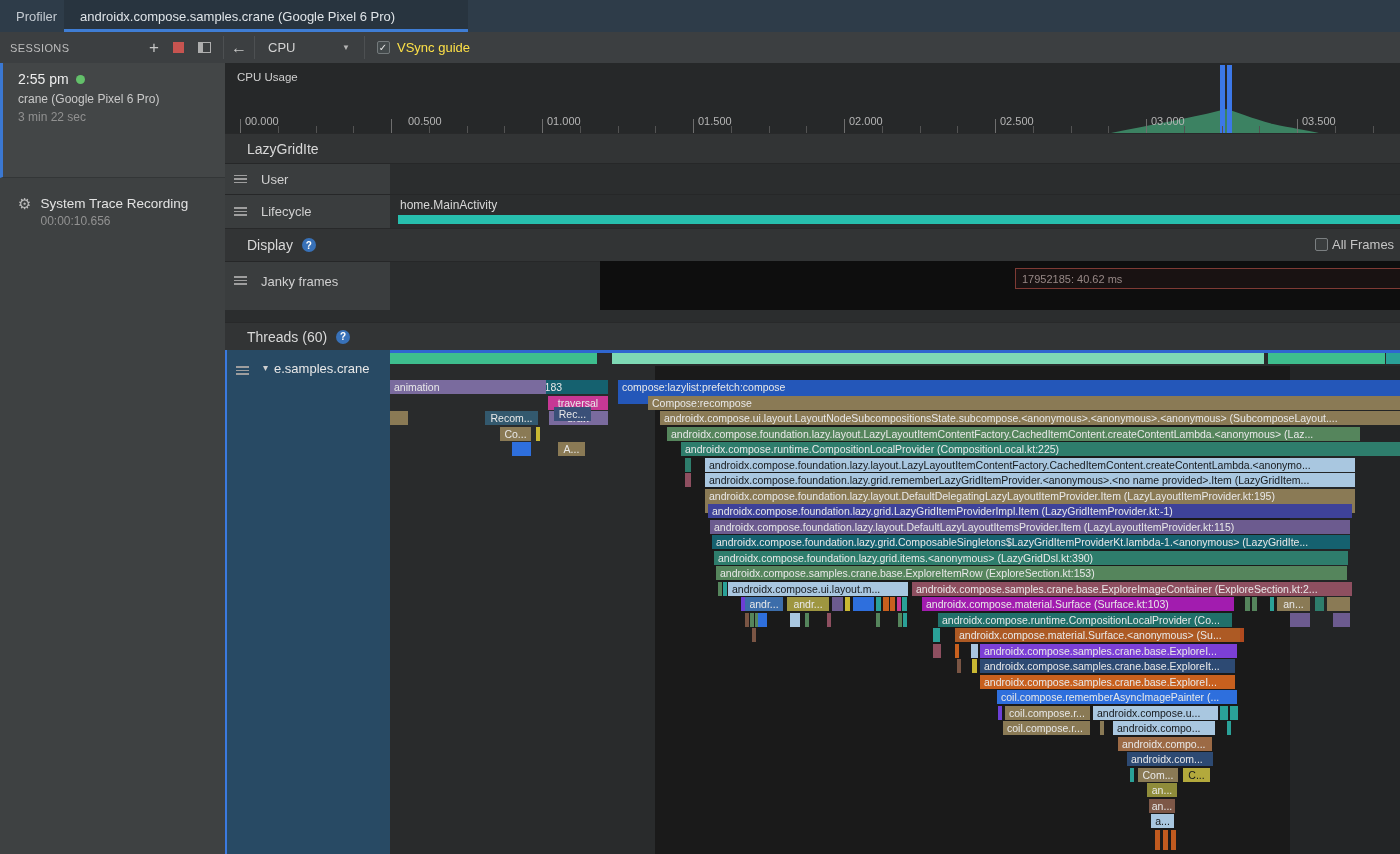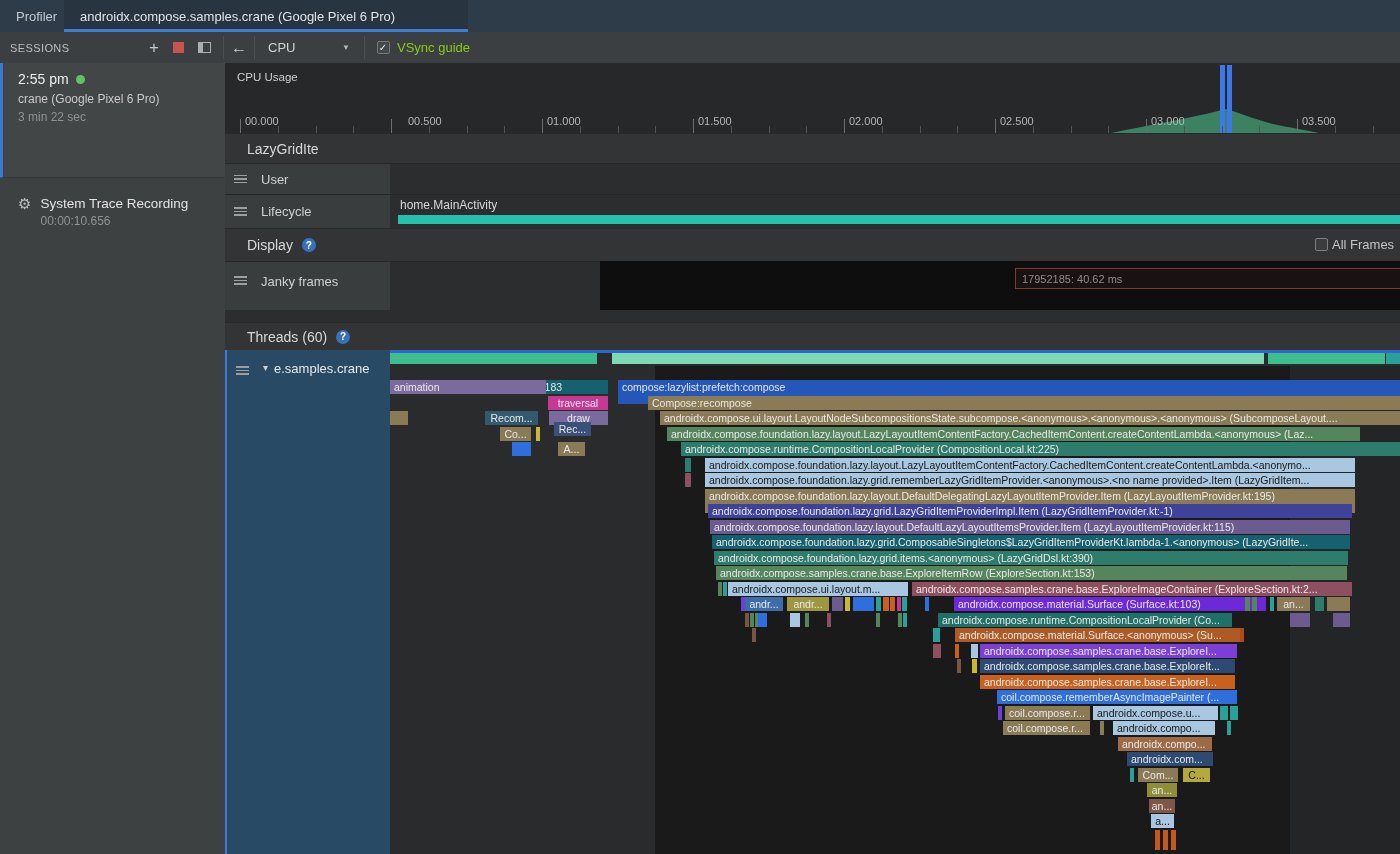--- a/index.html
+++ b/index.html
@@ -26,21 +26,21 @@
   #pane-btn { left:193px; width:22px; }
   #pane-glyph { width:13px; height:11px; border:1px solid #aeaeae; position:relative; }
   #pane-glyph::before { content:""; position:absolute; left:0; top:0; width:4px; height:9px; background:#aeaeae; }
   .tb-divider { position:absolute; top:4px; width:1px; height:23px; background:#4d5052; }
   #back-btn { left:228px; width:22px; color:#c7c7c7; font-size:16px; }
   #cpu-select { left:258px; width:100px; color:#d2d2d2; font-size:13px; justify-content:flex-start; padding-left:10px; }
   #cpu-caret { position:absolute; left:342px; top:0; height:31px; display:flex; align-items:center; color:#b5b5b5; font-size:8px; }
   #vsync-box { left:376px; width:14px; }
   #vsync-check { width:13px; height:13px; background:#43494b; border:1px solid #747a7c; border-radius:2px;
     color:#e8e8e8; font-size:10px; line-height:11px; text-align:center; }
-  #vsync-label { position:absolute; left:397px; top:0; height:31px; display:flex; align-items:center; color:#84cc16; font-size:13px; }
+  #vsync-label { position:absolute; left:397px; top:0; height:31px; display:flex; align-items:center; color:#fde047; font-size:13px; }
 
   
   #sessions-panel { left:0; top:63px; width:225px; height:791px; background:#3e4142; }
   #session-card { position:absolute; left:0; top:0; width:225px; height:115px; background:#434647;
     border-left:3px solid #3b78d2; border-bottom:1px solid #333637; padding:8px 0 0 15px; }
   #session-time { color:#eeeeee; font-size:14px; font-weight:normal; display:flex; align-items:center; gap:7px; }
   #live-dot { width:9px; height:9px; border-radius:50%; background:#63c06a; display:inline-block; }
   #session-device { color:#c9c9c9; font-size:12px; margin-top:5px; }
   #session-duration { color:#919191; font-size:12px; margin-top:4px; }
   #recording-row { position:absolute; left:0; top:133px; width:225px; padding-left:18px; display:flex; gap:9px; }
@@ -289,21 +289,21 @@
       <div class="fbox" style="left: 618px; top: 380px; width: 782px; height: 24px; background: rgb(36, 87, 185); color: rgb(232, 232, 232);">compose:lazylist:prefetch:compose</div>
       <div class="fbox" style="left: 390px; top: 380px; width: 156px; height: 14px; background: rgb(122, 107, 158); color: rgb(232, 232, 232);">animation</div>
       <div class="fbox" style="left: 548px; top: 395.5px; width: 60px; height: 14px; background: rgb(199, 56, 149); color: rgb(232, 232, 232); text-align: center; padding-left: 0px;">traversal</div>
       <div class="fbox" style="left: 648px; top: 395.5px; width: 752px; height: 14px; background: rgb(138, 122, 85); color: rgb(232, 232, 232);">Compose:recompose</div>
       <div class="fbox" style="left: 390px; top: 411px; width: 18px; height: 14px; background: rgb(138, 122, 85);"></div>
       <div class="fbox" style="left: 485px; top: 411px; width: 53px; height: 14px; background: rgb(51, 89, 110); color: rgb(232, 232, 232); text-align: center; padding-left: 0px;">Recom...</div>
       <div class="fbox" style="left: 549px; top: 411px; width: 59px; height: 14px; background: rgb(122, 107, 158); color: rgb(232, 232, 232); text-align: center; padding-left: 0px;">draw</div>
       <div class="fbox" style="left: 660px; top: 411px; width: 740px; height: 14px; background: rgb(138, 122, 85); color: rgb(232, 232, 232);">androidx.compose.ui.layout.LayoutNodeSubcompositionsState.subcompose.&lt;anonymous&gt;.&lt;anonymous&gt;.&lt;anonymous&gt; (SubcomposeLayout....</div>
       <div class="fbox" style="left: 500px; top: 426.5px; width: 31px; height: 14px; background: rgb(138, 122, 85); color: rgb(232, 232, 232); text-align: center; padding-left: 0px;">Co...</div>
       <div class="fbox" style="left: 536px; top: 426.5px; width: 3px; height: 14px; background: rgb(201, 184, 50);"></div>
-      <div class="fbox" style="left: 554px; top: 422px; width: 37px; height: 14px; background: rgb(58, 80, 120); color: rgb(232, 232, 232); text-align: center; padding-left: 0px;">Rec...</div>
+      <div class="fbox" style="left: 554px; top: 407px; width: 37px; height: 14px; background: rgb(58, 80, 120); color: rgb(232, 232, 232); text-align: center; padding-left: 0px;">Rec...</div>
       <div class="fbox" style="left: 667px; top: 426.5px; width: 693px; height: 14px; background: rgb(85, 133, 92); color: rgb(232, 232, 232);">androidx.compose.foundation.lazy.layout.LazyLayoutItemContentFactory.CachedItemContent.createContentLambda.&lt;anonymous&gt; (Laz...</div>
       <div class="fbox" style="left: 512px; top: 442px; width: 19px; height: 14px; background: rgb(46, 111, 221);"></div>
       <div class="fbox" style="left: 558px; top: 442px; width: 27px; height: 14px; background: rgb(138, 122, 85); color: rgb(232, 232, 232); text-align: center; padding-left: 0px;">A...</div>
       <div class="fbox" style="left: 681px; top: 442px; width: 719px; height: 14px; background: rgb(46, 125, 108); color: rgb(232, 232, 232);">androidx.compose.runtime.CompositionLocalProvider (CompositionLocal.kt:225)</div>
       <div class="fbox" style="left: 685px; top: 457.5px; width: 6px; height: 14px; background: rgb(46, 125, 108);"></div>
       <div class="fbox" style="left: 705px; top: 457.5px; width: 650px; height: 14px; background: rgb(169, 199, 224); color: rgb(22, 25, 28);">androidx.compose.foundation.lazy.layout.LazyLayoutItemContentFactory.CachedItemContent.createContentLambda.&lt;anonymo...</div>
       <div class="fbox" style="left: 685px; top: 473px; width: 6px; height: 14px; background: rgb(142, 79, 96);"></div>
       <div class="fbox" style="left: 705px; top: 473px; width: 650px; height: 14px; background: rgb(169, 199, 224); color: rgb(22, 25, 28);">androidx.compose.foundation.lazy.grid.rememberLazyGridItemProvider.&lt;anonymous&gt;.&lt;no name provided&gt;.Item (LazyGridItem...</div>
       <div class="fbox" style="left: 705px; top: 488.5px; width: 650px; height: 24px; background: rgb(138, 122, 85); color: rgb(232, 232, 232);">androidx.compose.foundation.lazy.layout.DefaultDelegatingLazyLayoutItemProvider.Item (LazyLayoutItemProvider.kt:195)</div>
       <div class="fbox" style="left: 708px; top: 504px; width: 644px; height: 14px; background: rgb(62, 66, 153); color: rgb(232, 232, 232);">androidx.compose.foundation.lazy.grid.LazyGridItemProviderImpl.Item (LazyGridItemProvider.kt:-1)</div>
@@ -320,21 +320,21 @@
       <div class="fbox" style="left: 787px; top: 597px; width: 42px; height: 14px; background: rgb(158, 150, 64); color: rgb(232, 232, 232); text-align: center; padding-left: 0px;">andr...</div>
       <div class="fbox" style="left: 832px; top: 597px; width: 11px; height: 14px; background: rgb(108, 91, 143);"></div>
       <div class="fbox" style="left: 845px; top: 597px; width: 5px; height: 14px; background: rgb(201, 184, 50);"></div>
       <div class="fbox" style="left: 853px; top: 597px; width: 21px; height: 14px; background: rgb(46, 111, 221);"></div>
       <div class="fbox" style="left: 876px; top: 597px; width: 5px; height: 14px; background: rgb(42, 161, 152);"></div>
       <div class="fbox" style="left: 883px; top: 597px; width: 6px; height: 14px; background: rgb(200, 96, 30);"></div>
       <div class="fbox" style="left: 890px; top: 597px; width: 5px; height: 14px; background: rgb(200, 96, 30);"></div>
       <div class="fbox" style="left: 897px; top: 597px; width: 3px; height: 14px; background: rgb(199, 56, 149);"></div>
       <div class="fbox" style="left: 902px; top: 597px; width: 5px; height: 14px; background: rgb(42, 161, 152);"></div>
       <div class="fbox" style="left: 925px; top: 597px; width: 4px; height: 14px; background: rgb(46, 111, 221);"></div>
-      <div class="fbox" style="left: 954px; top: 597px; width: 312px; height: 14px; background: #6d28d9; color: rgb(232, 232, 232);">androidx.compose.material.Surface (Surface.kt:103)</div>
+      <div class="fbox" style="left: 922px; top: 597px; width: 312px; height: 14px; background: #a21caf; color: rgb(232, 232, 232);">androidx.compose.material.Surface (Surface.kt:103)</div>
       <div class="fbox" style="left: 1245px; top: 597px; width: 5px; height: 14px; background: rgb(85, 133, 92);"></div>
       <div class="fbox" style="left: 1252px; top: 597px; width: 5px; height: 14px; background: rgb(85, 133, 92);"></div>
       <div class="fbox" style="left: 1270px; top: 597px; width: 4px; height: 14px; background: rgb(42, 161, 152);"></div>
       <div class="fbox" style="left: 1277px; top: 597px; width: 33px; height: 14px; background: rgb(138, 122, 85); color: rgb(232, 232, 232); text-align: center; padding-left: 0px;">an...</div>
       <div class="fbox" style="left: 1315px; top: 597px; width: 9px; height: 14px; background: rgb(46, 125, 108);"></div>
       <div class="fbox" style="left: 1327px; top: 597px; width: 23px; height: 14px; background: rgb(138, 122, 85);"></div>
       <div class="fbox" style="left: 745px; top: 612.5px; width: 3px; height: 14px; background: rgb(122, 85, 68);"></div>
       <div class="fbox" style="left: 750px; top: 612.5px; width: 2px; height: 14px; background: rgb(85, 133, 92);"></div>
       <div class="fbox" style="left: 755px; top: 612.5px; width: 2px; height: 14px; background: rgb(85, 133, 92);"></div>
       <div class="fbox" style="left: 758px; top: 612.5px; width: 9px; height: 14px; background: rgb(46, 111, 221);"></div>

